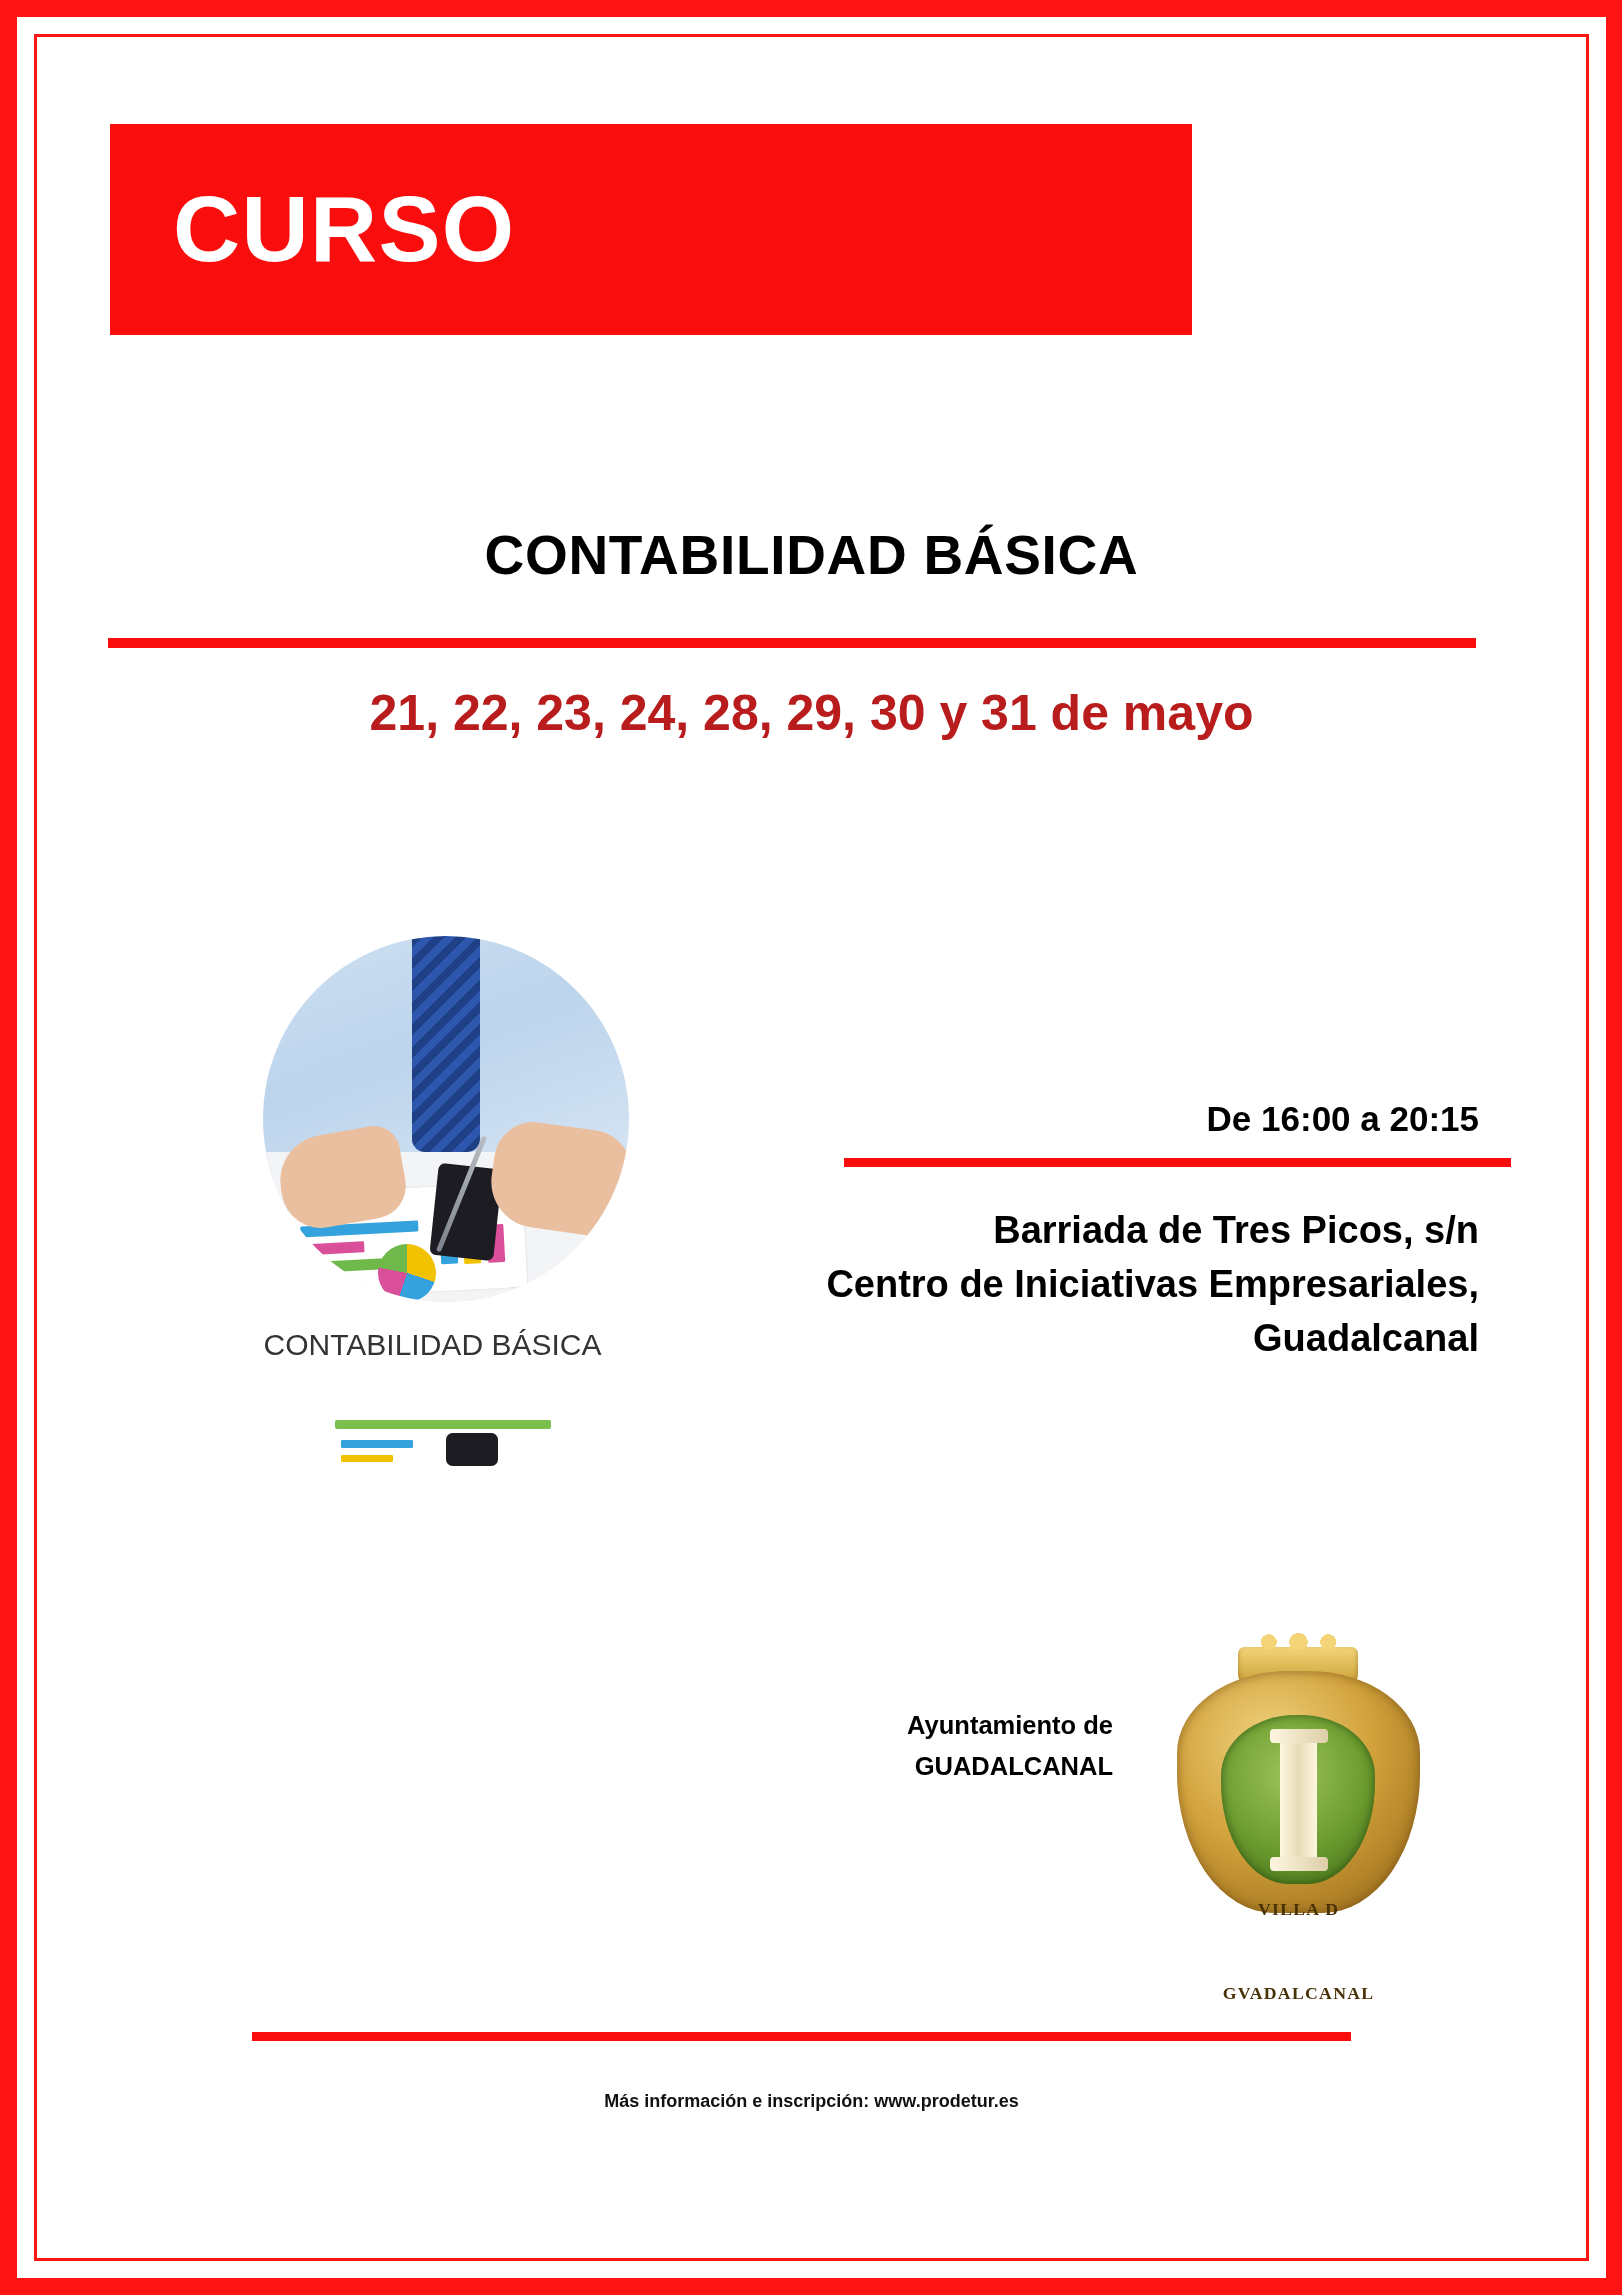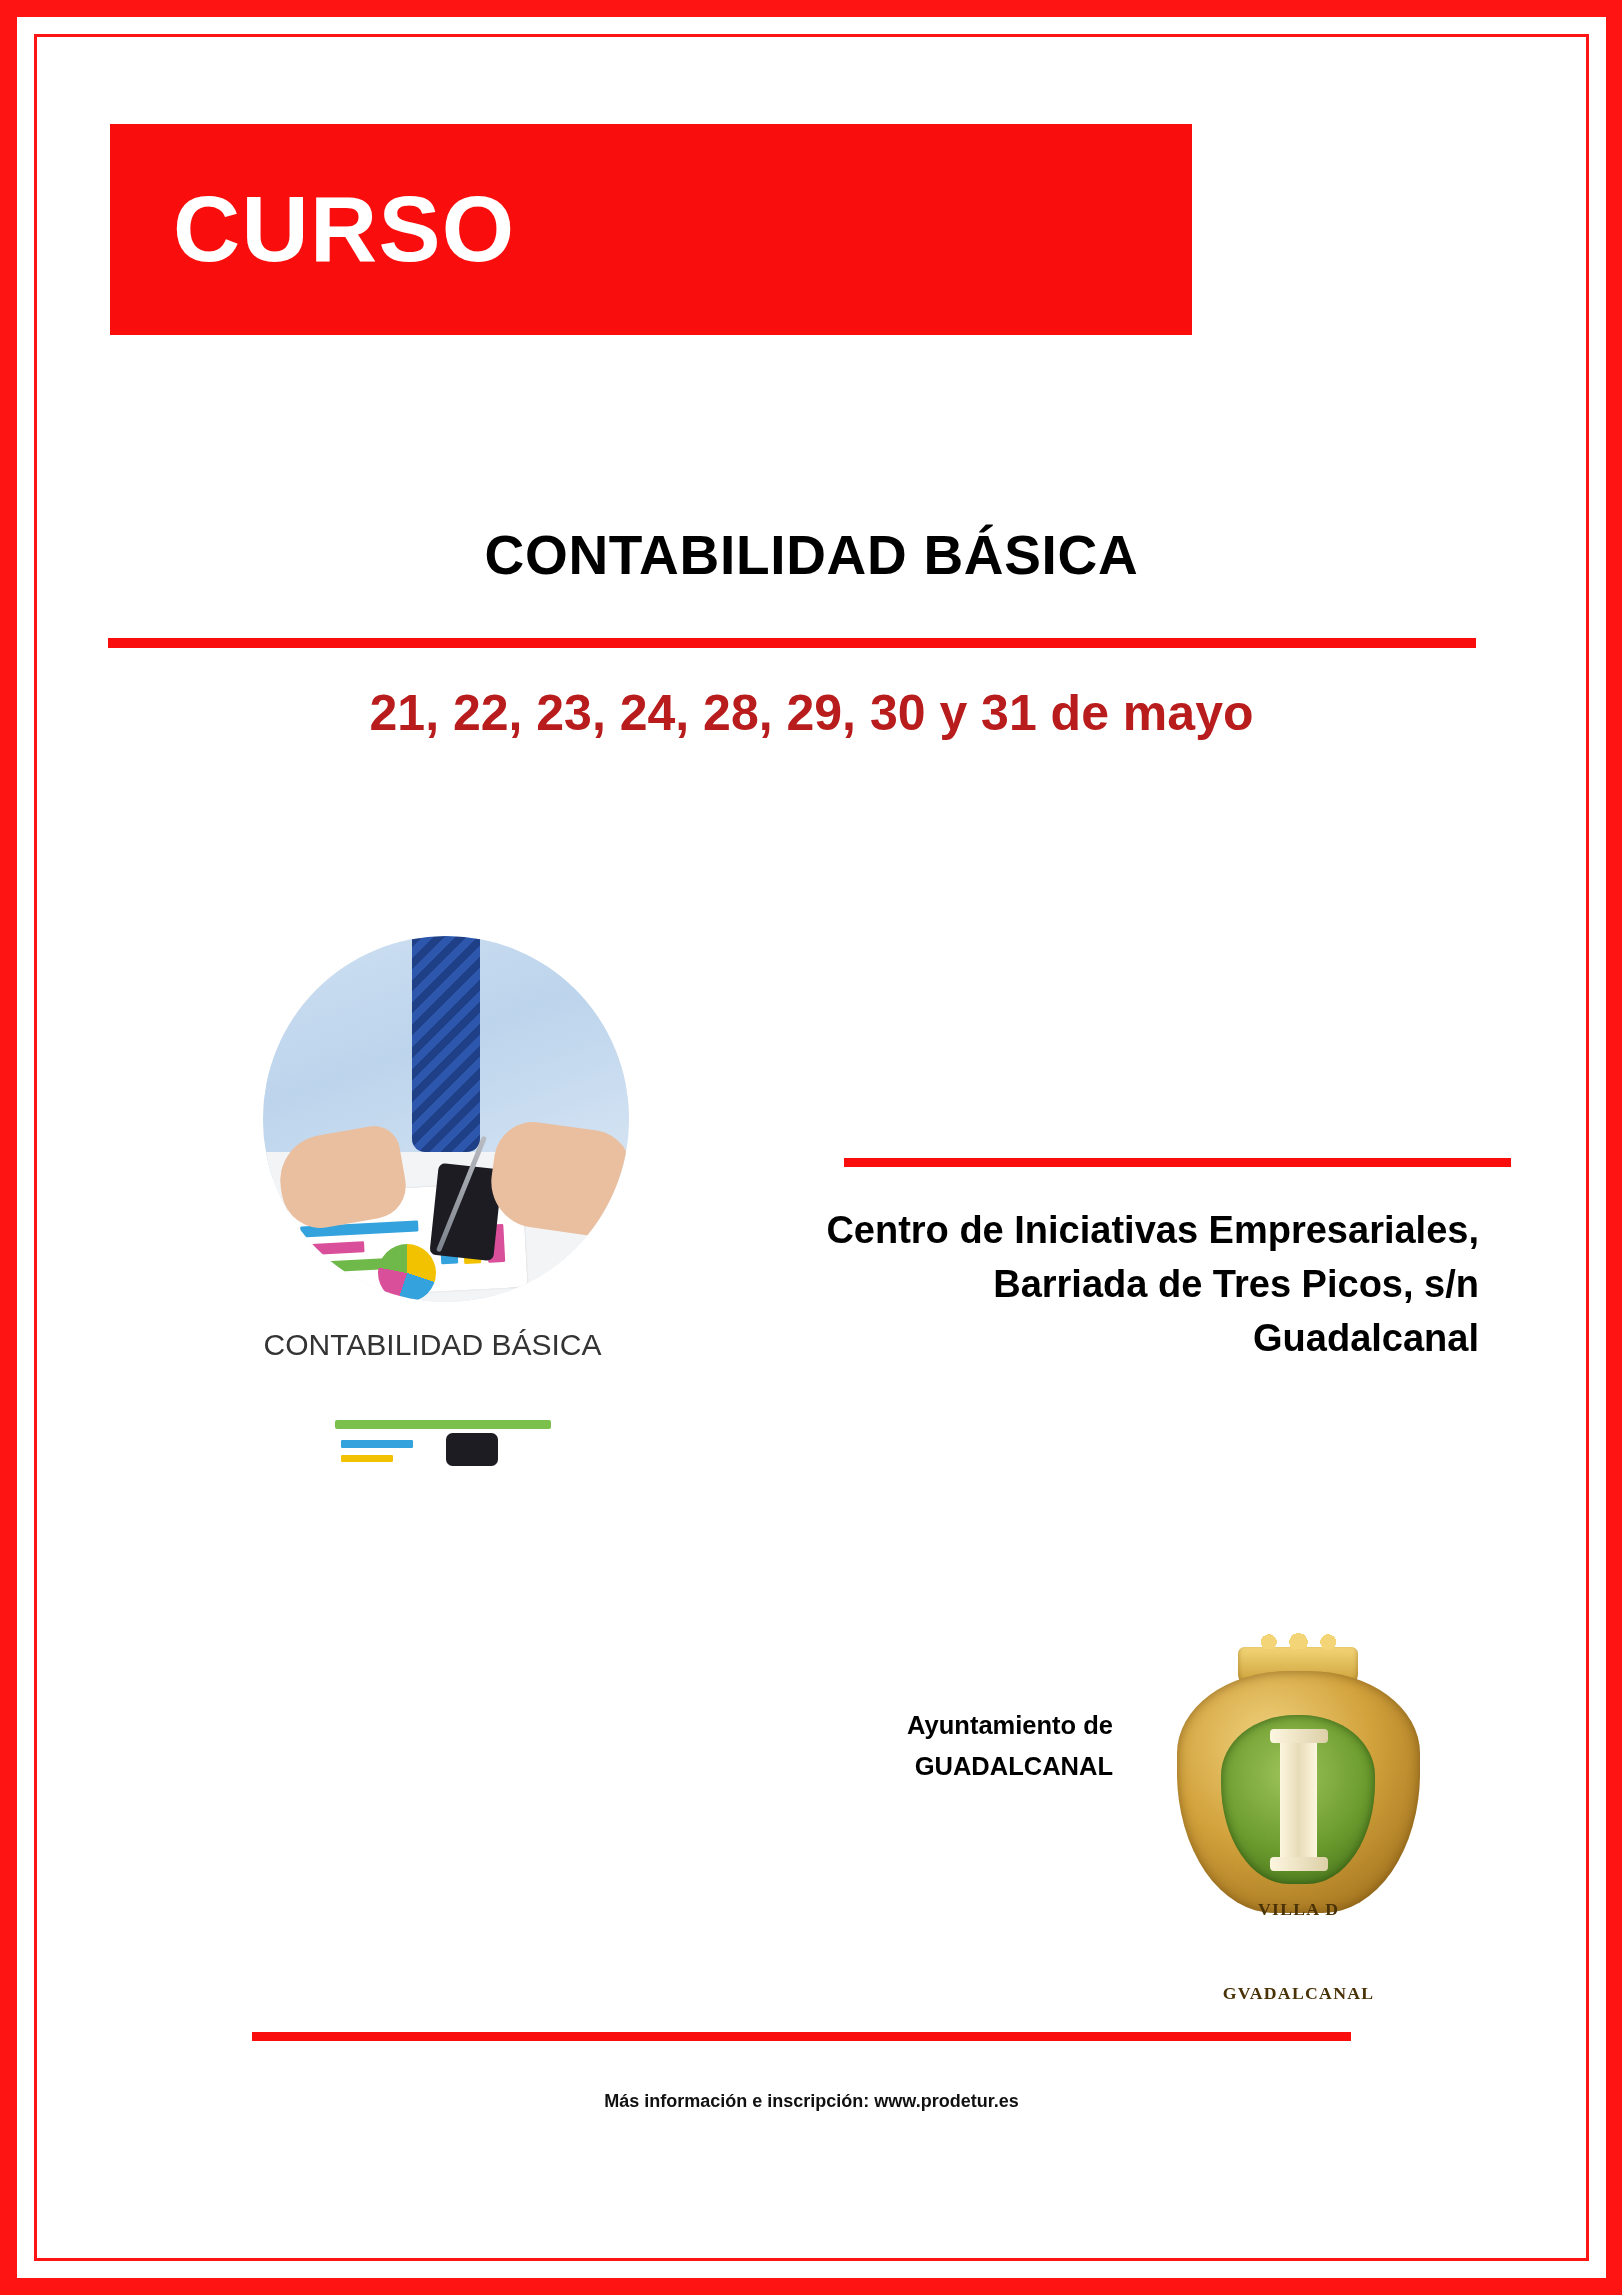--- a/index.html
+++ b/index.html
@@ -379,25 +379,26 @@
       <div class="photo-bottom">
         <div class="pb-strip"></div>
         <div class="pb-paper">
           <div class="bar" style="left:13px;top:9.2px;width:72px;height:7.9px;background:#33a2dd;"></div>
           <div class="bar" style="left:13px;top:23.6px;width:52px;height:7.9px;background:#f2c200;"></div>
         </div>
         <div class="pb-dark"></div>
       </div>
     </div>
 
+    <div class="time-line">De 16:00 a 20:15</div>
     <div class="rule-mid"></div>
 
     <div class="venue">
+      <div>Barriada de Tres Picos, s/n</div>
       <div>Centro de Iniciativas Empresariales,</div>
-      <div>Barriada de Tres Picos, s/n</div>
       <div>Guadalcanal</div>
     </div>
 
     <div class="collab">
       <div>Ayuntamiento de</div>
       <div>GUADALCANAL</div>
     </div>
 
     <div class="crest">
       <div class="crest-crown"></div>

